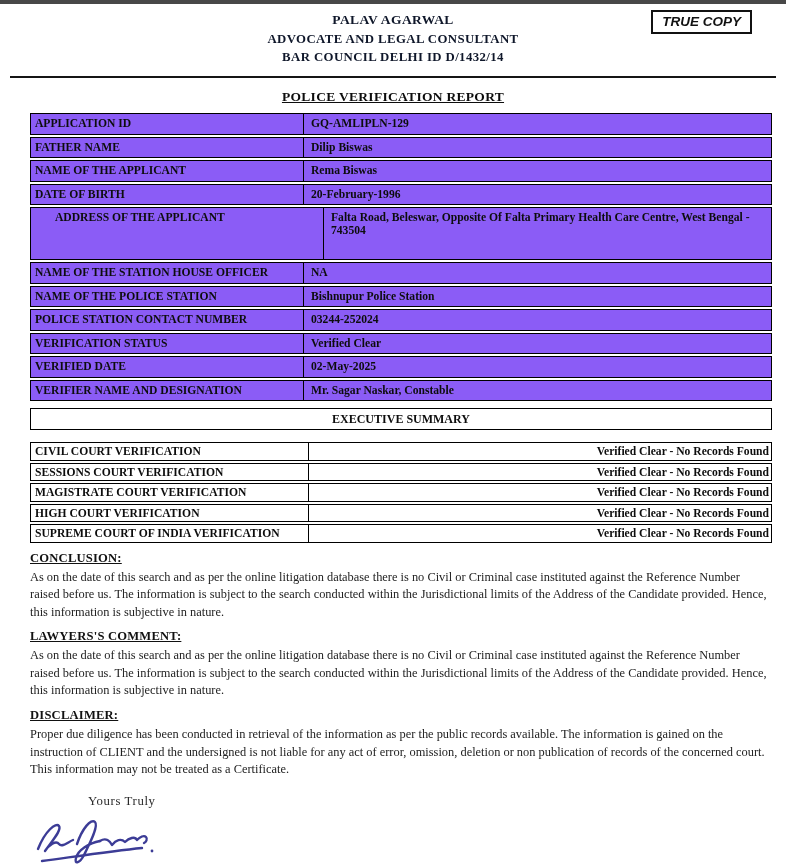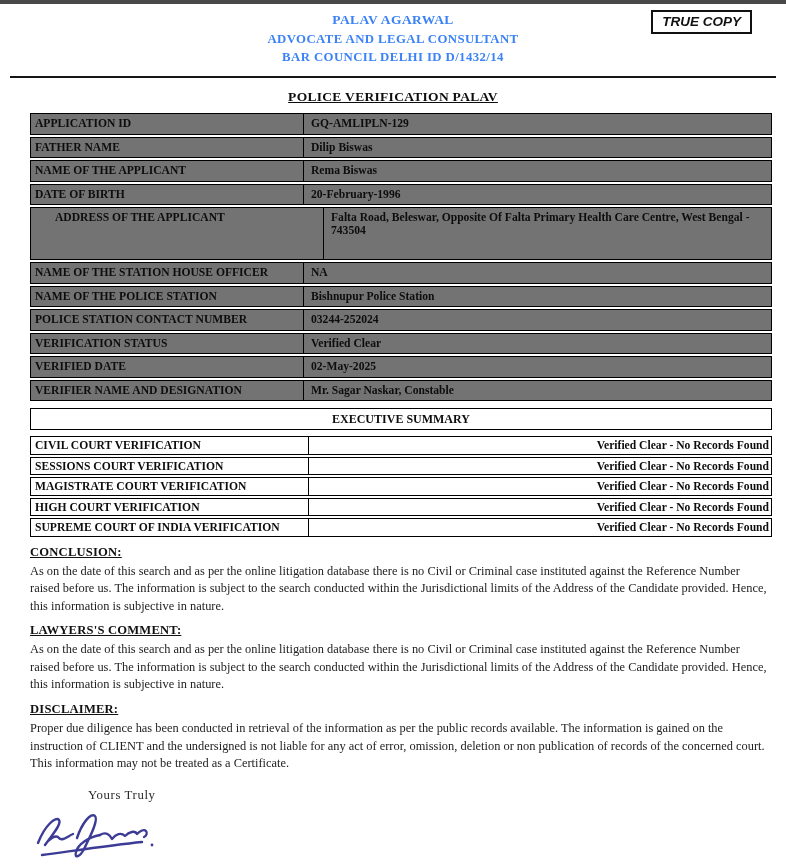--- a/index.html
+++ b/index.html
@@ -22,21 +22,21 @@
     padding: 2px 9px 3px 9px;
     font-family: "Liberation Sans", sans-serif;
     font-style: italic; font-weight: bold;
     font-size: 13.5px; color: #111;
     background: #fff;
     margin-left: 8px;
   }
   .letterhead {
     padding-top: 12px;
     text-align: center;
-    color: #3b82f6;
+    color: #0f172a;
   }
   .letterhead .lh1 { font-size: 13.5px; font-weight: bold; letter-spacing: .4px; }
   .letterhead .lh2, .letterhead .lh3 { font-size: 12.8px; font-weight: bold; letter-spacing: .4px; margin-top: 3.5px; }
   .rule {
     margin: 11px 10px 0 10px;
     border: none;
     border-top: 2.5px solid #151515;
   }
   .report-title {
     text-align: center;
@@ -47,40 +47,40 @@
     letter-spacing: .3px;
     text-decoration: underline;
     color: #0d0d0d;
   }
   .kv-table { margin: 8px 14px 0 30px; }
   .kv-row {
     display: flex;
     border: 1.6px solid #000;
     margin-bottom: 2px;
     min-height: 21.5px;
-    background: #737373;
+    background: #8b5cf6;
   }
   .kv-row.tall { min-height: 53px; padding-left: 20px; }
   .kv-label {
     width: 273px; flex: 0 0 273px;
     border-right: 1.6px solid #000;
     padding: 3px 2px 2px 4px;
     font-weight: bold; font-size: 11.6px;
     color: #0d0d0d;
   }
   .kv-value {
     flex: 1;
     padding: 3px 8px 2px 7px;
     font-weight: bold; font-size: 11.6px;
     color: #0d0d0d;
   }
   .summary-table { margin: 7px 14px 0 30px; }
   .summary-header {
     border: 1.6px solid #000;
-    margin-bottom: 6px;
+    margin-bottom: 12px;
     text-align: center;
     font-weight: bold; font-size: 12px;
     color: #0d0d0d;
     padding: 2.5px 0;
   }
   .sum-row {
     display: flex;
     border: 1.6px solid #000;
     margin-bottom: 2px;
     min-height: 18.5px;
@@ -136,21 +136,21 @@
 
 <div class="letterhead">
   <div class="lh1">PALAV AGARWAL</div>
   <div class="lh2">ADVOCATE AND LEGAL CONSULTANT</div>
   <div class="lh3">BAR COUNCIL DELHI ID D/1432/14</div>
 </div>
 
 <hr class="rule">
 
 <div class="report-title">
-  <span>POLICE VERIFICATION PALAV</span>
+  <span>POLICE VERIFICATION REPORT</span>
 </div>
 
 <div class="kv-table">
   <div class="kv-row">
     <div class="kv-label">APPLICATION ID</div>
     <div class="kv-value">GQ-AMLIPLN-129</div>
   </div>
   <div class="kv-row">
     <div class="kv-label">FATHER NAME</div>
     <div class="kv-value">Dilip Biswas</div>

